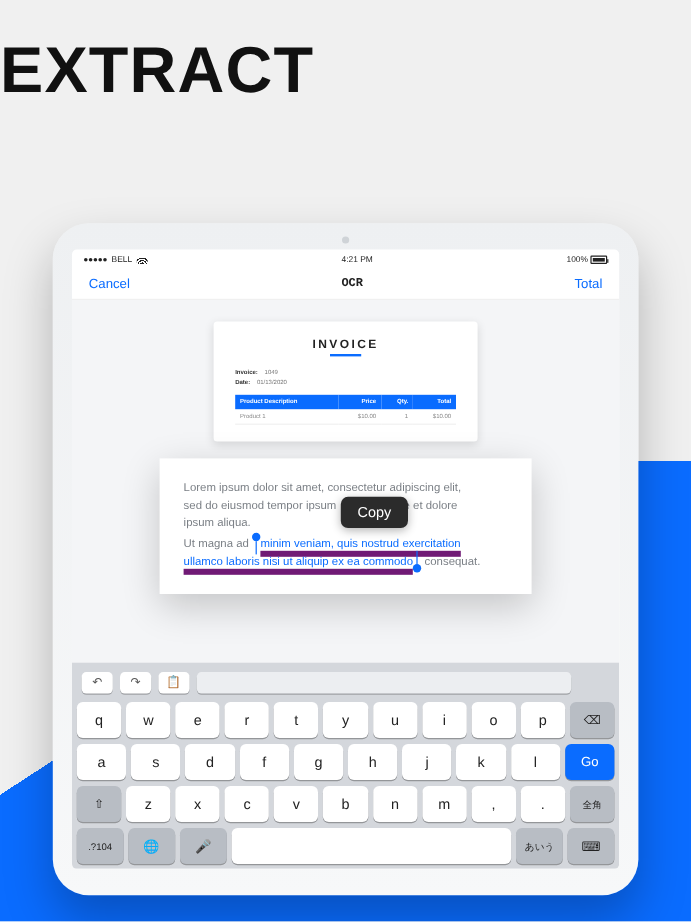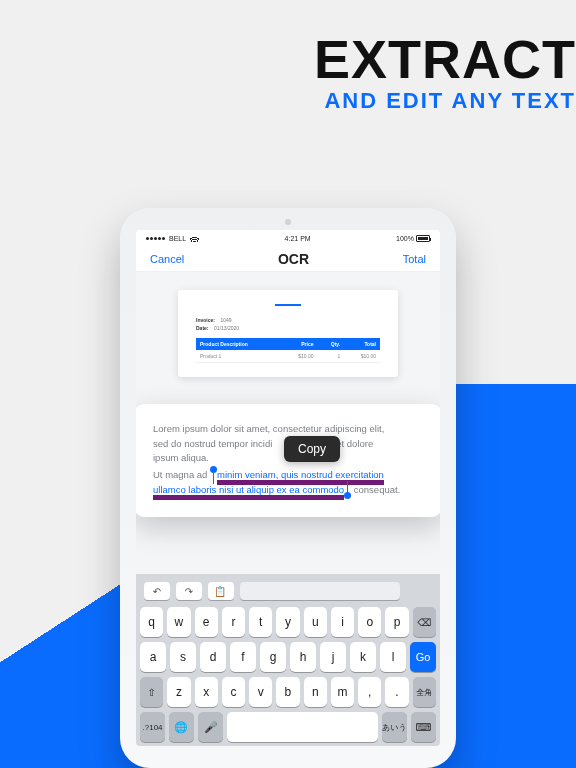--- a/index.html
+++ b/index.html
@@ -1,49 +1,49 @@
 <!DOCTYPE html>
 <html><head>
 <meta charset="utf-8">
 <style>
 *{margin:0;padding:0;box-sizing:border-box;font-family:-apple-system,BlinkMacSystemFont,"Helvetica Neue",sans-serif;}
 html,body{width:576px;height:768px;overflow:hidden;}
 .stage{position:relative;width:576px;height:768px;background:#f0f0f0;}
 .bg-diag{position:absolute;inset:0;background:linear-gradient(to bottom,#f0f0f0 0%,#f0f0f0 50%,transparent 50%),linear-gradient(147deg,#f0f0f0 0 58%,#0a6cff 58% 100%);}
-.headline{position:absolute;top:28px;left:0;right:0;text-align:right;}
+.headline{position:absolute;top:28px;left:0;right:0;text-align:left;}
 .headline .big{font-size:54px;font-weight:900;letter-spacing:1px;color:#111;}
 .headline .sub{font-size:22px;font-weight:700;letter-spacing:2px;color:#0a6cff;margin-top:-2px;}
-.ipad{position:absolute;left:50%;top:208px;transform:translateX(-50%);width:336px;height:560px;background:linear-gradient(#eef0f2,#f7f8f9);border-radius:30px;box-shadow:0 20px 40px rgba(0,0,0,.25);padding:22px 16px;}
+.ipad{position:absolute;left:50%;top:186px;transform:translateX(-50%);width:488px;height:560px;background:linear-gradient(#eef0f2,#f7f8f9);border-radius:30px;box-shadow:0 20px 40px rgba(0,0,0,.25);padding:22px 16px;}
 .ipad:before{content:"";position:absolute;left:50%;top:11px;transform:translateX(-50%);width:6px;height:6px;border-radius:50%;background:#cfd3d7;}
 .screen{position:relative;width:100%;height:100%;background:#fff;border-radius:4px;overflow:hidden;display:flex;flex-direction:column;}
 .statusbar{height:16px;display:flex;align-items:center;justify-content:space-between;padding:0 10px;font-size:7px;color:#222;}
 .statusbar .left,.statusbar .right{display:flex;align-items:center;gap:4px;}
 .dots{display:flex;gap:1px;}
 .dots span{width:3px;height:3px;border-radius:50%;background:#222;}
 .wifi{display:inline-block;width:9px;height:7px;position:relative;}
 .wifi:before{content:"";position:absolute;inset:0;background:radial-gradient(circle at 50% 110%,#222 0 2px,transparent 2px),radial-gradient(circle at 50% 110%,transparent 0 3px,#222 3px 4px,transparent 4px),radial-gradient(circle at 50% 110%,transparent 0 5px,#222 5px 6px,transparent 6px);}
 .batt{display:inline-flex;align-items:center;gap:2px;}
 .batt .shell{width:14px;height:7px;border:1px solid #222;border-radius:1px;position:relative;}
 .batt .shell:after{content:"";position:absolute;right:-2px;top:2px;width:1px;height:3px;background:#222;}
 .batt .fill{position:absolute;inset:1px;background:#222;}
 .navbar{height:26px;display:flex;align-items:center;justify-content:space-between;padding:0 14px;border-bottom:1px solid #f0f0f0;}
 .navbar .btn{color:#0a6cff;font-size:11px;font-weight:500;}
-.navbar .title{font-size:14px;font-weight:600;color:#222;}
+.navbar .title{font-size:10px;font-weight:600;color:#222;font-family:Liberation Mono, monospace;}
 .workspace{flex:1;background:#f4f5f7;position:relative;overflow:hidden;}
 .doc{position:absolute;left:50%;top:18px;transform:translateX(-50%);width:220px;background:#fff;border-radius:3px;box-shadow:0 2px 8px rgba(0,0,0,.12);padding:14px 18px;font-size:6px;color:#555;}
 .doc .title{text-align:center;font-size:10px;letter-spacing:2px;font-weight:700;color:#222;margin-bottom:2px;}
 .doc .underline{width:26px;height:2px;background:#0a6cff;margin:0 auto 10px;}
 .doc .meta{font-size:5px;color:#777;line-height:1.6;}
 .doc .meta b{color:#333;font-weight:700;}
 .doc table{width:100%;border-collapse:collapse;margin-top:6px;font-size:5px;}
 .doc thead th{background:#0a6cff;color:#fff;padding:3px 4px;font-weight:600;text-align:left;}
 .doc thead th:nth-child(2),.doc thead th:nth-child(3),.doc thead th:nth-child(4){text-align:right;}
 .doc tbody td{padding:3px 4px;color:#888;border-bottom:1px solid #f0f0f0;}
 .doc tbody td:nth-child(2),.doc tbody td:nth-child(3),.doc tbody td:nth-child(4){text-align:right;}
-.card{position:absolute;left:50%;top:132px;transform:translateX(-50%);width:310px;background:#fff;border-radius:12px;box-shadow:0 10px 30px rgba(0,0,0,.2);padding:18px 20px;font-size:9.5px;line-height:1.55;color:#7a7f85;}
+.card{position:absolute;left:50%;top:132px;transform:translateX(-50%);width:310px;background:#fff;border-radius:0;box-shadow:0 10px 30px rgba(0,0,0,.2);padding:18px 20px;font-size:9.5px;line-height:1.55;color:#7a7f85;}
 .card .sel{color:#0a6cff;}
 .sel-under{border-bottom:5px solid #701a75;}
 .handle{display:inline-block;width:7px;height:7px;background:#0a6cff;border-radius:50%;vertical-align:-6px;position:relative;}
 .handle.start{vertical-align:5px;}
 .handle:before{content:"";position:absolute;left:3px;width:1px;height:11px;background:#0a6cff;}
 .handle.start:before{top:7px;}
 .handle.end:before{bottom:7px;}
 .copy-pop{position:absolute;left:50%;top:164px;transform:translateX(-4px);background:#2b2b2b;color:#fff;font-size:12px;padding:6px 14px;border-radius:6px;box-shadow:0 2px 8px rgba(0,0,0,.3);}
 .copy-pop:after{content:"";position:absolute;left:50%;bottom:-4px;transform:translateX(-50%);border:4px solid transparent;border-top-color:#2b2b2b;}
 .kb{height:172px;background:#d4d7dc;padding:6px 4px 4px;display:flex;flex-direction:column;gap:5px;}
@@ -60,21 +60,20 @@
 .arrow{font-size:10px;}
 .kb-icon{font-size:11px;}
 </style>
 </head>
 <body>
 
 <div class="stage">
   <div class="bg-diag"></div>
   <div class="headline">
     <div class="big">EXTRACT</div>
-    <div class="sub">AND EDIT ANY TEXT</div>
   </div>
 
   <div class="ipad">
     <div class="screen">
 
       <div class="statusbar">
         <div class="left">
           <span class="dots">
               <span></span>
               <span></span>
@@ -97,20 +96,21 @@
       </div>
 
       <div class="navbar">
         <span class="btn">Cancel</span>
         <span class="title">OCR</span>
         <span class="btn">Total</span>
       </div>
 
       <div class="workspace">
         <div class="doc">
+          <div class="title">INVOICE</div>
           <div class="underline"></div>
           <div class="meta">
             <b>Invoice:</b>&nbsp;&nbsp;&nbsp;&nbsp;<span>1049</span><br>
             <b>Date:</b>&nbsp;&nbsp;&nbsp;&nbsp;<span>01/13/2020</span>
           </div>
           <table>
             <thead>
                 <tr>
               <th>Product Description</th>
               <th>Price</th>
@@ -124,21 +124,21 @@
               <td>$10.00</td>
               <td>1</td>
               <td>$10.00</td>
             </tr>
               </tbody>
           </table>
         </div>
 
         <div class="card">
           <span>Lorem ipsum dolor sit amet, consectetur adipiscing elit,</span><br>
-          <span>sed do nostrud tempor incidi</span><span style="visibility:hidden">__________</span><span>re et dolore</span><br>
+          <span>sed do eiusmod tempor ipsum</span><span style="visibility:hidden">__________</span><span>re et dolore</span><br>
           <span>ipsum aliqua.</span><br>
           <span>Ut magna ad </span><span class="handle start"></span><span class="sel sel-under">minim veniam, quis nostrud exercitation</span><br>
           <span class="sel sel-under">ullamco laboris nisi ut aliquip ex ea commodo</span><span class="handle end"></span><span> consequat.</span>
         </div>
 
         <div class="copy-pop">
           <span>Copy</span>
         </div>
       </div>
 

